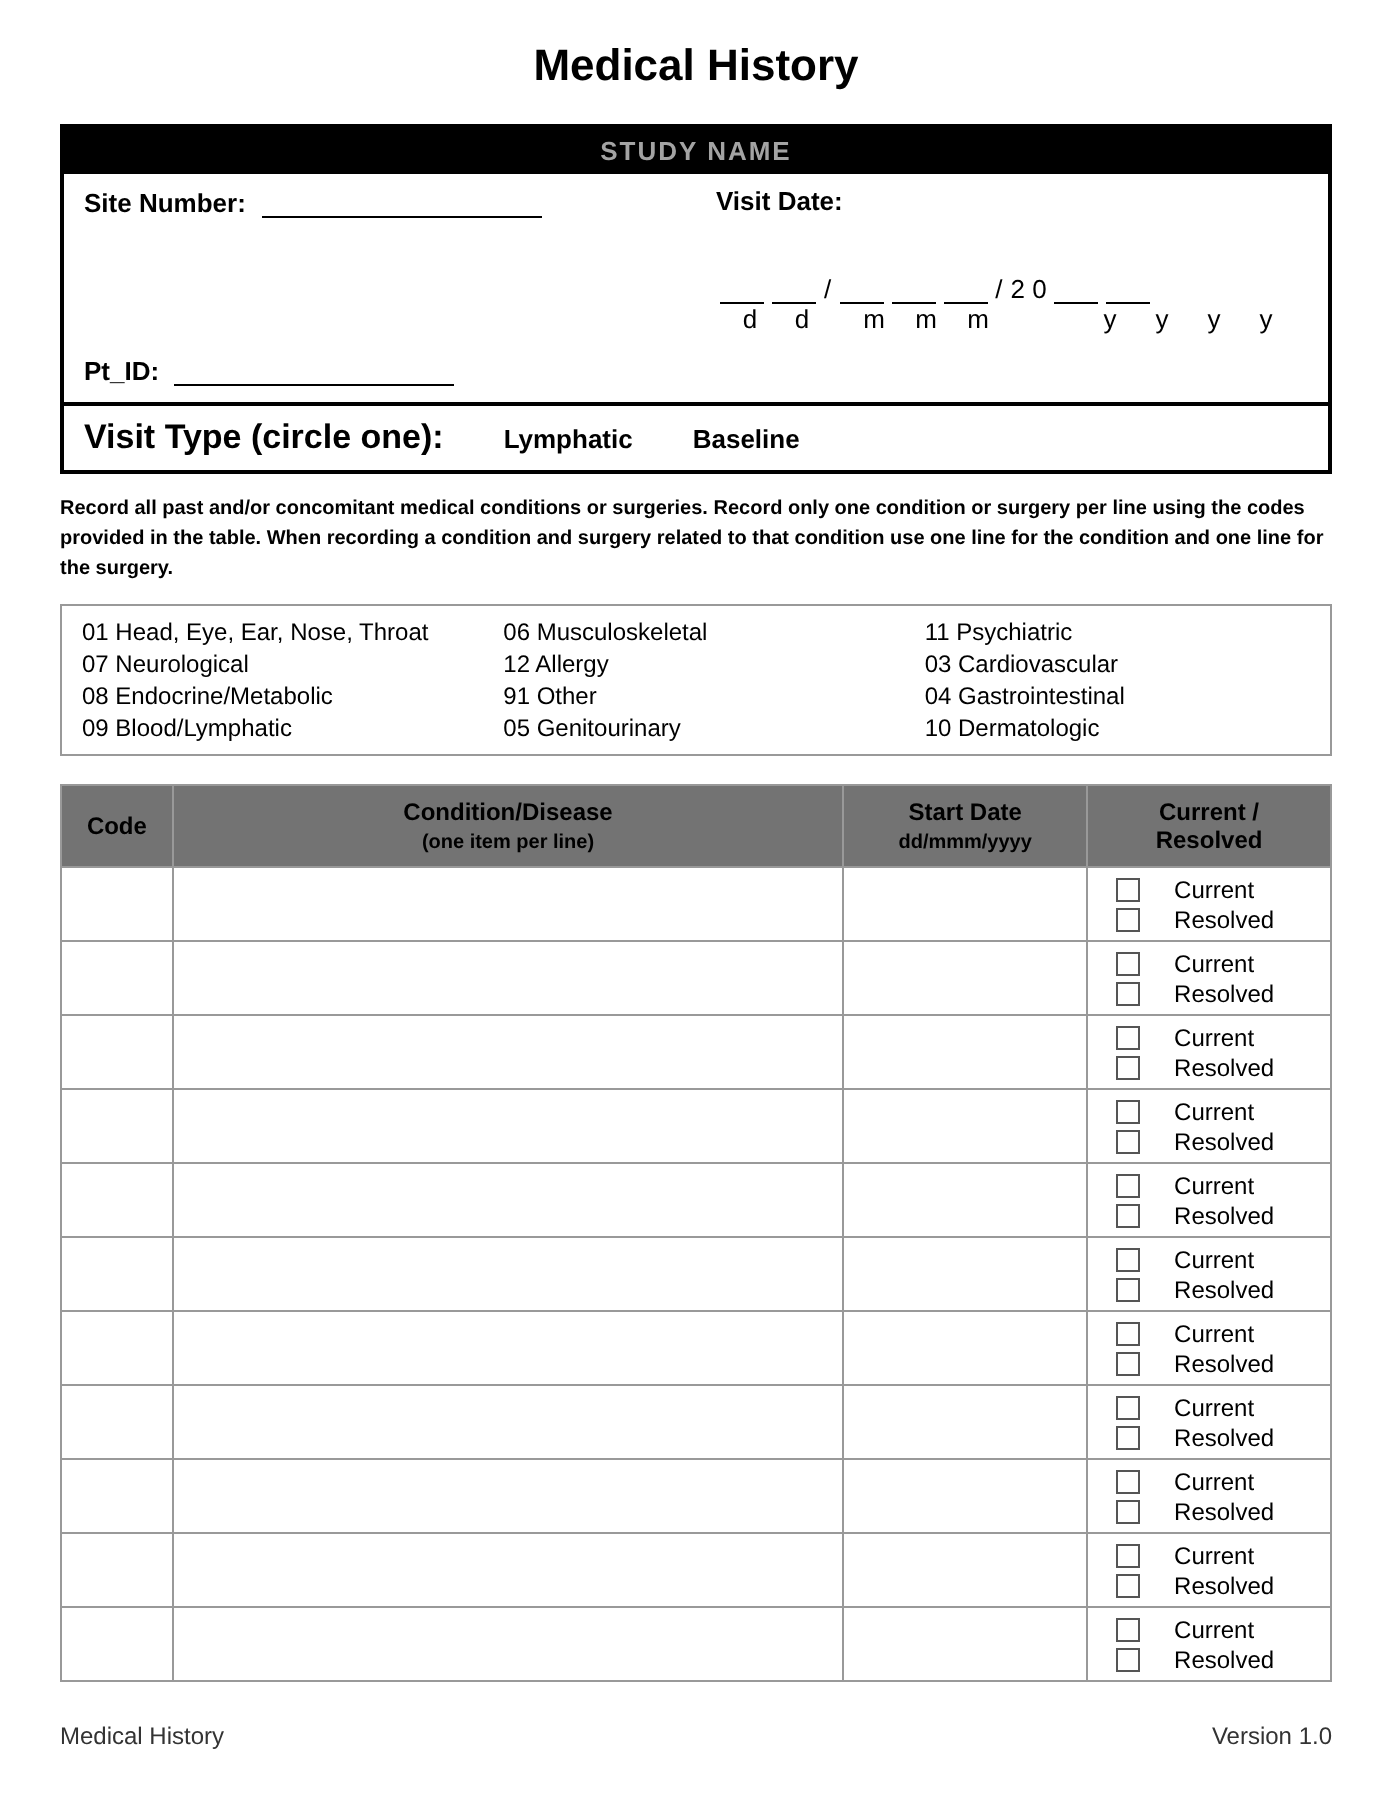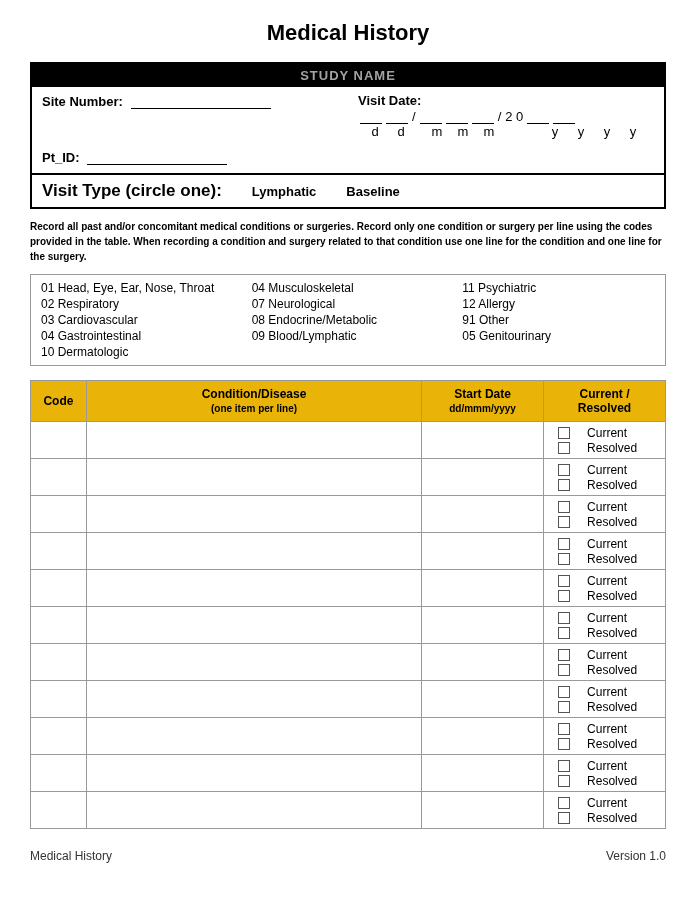--- a/index.html
+++ b/index.html
@@ -54,20 +54,21 @@
       margin-left: 4px;
       vertical-align: bottom;
     }
     .pt-id-row {
       padding: 4px 10px 8px 10px;
     }
     .visit-date-row {
       display: flex;
       align-items: center;
       flex-wrap: wrap;
+      gap: 28px;
     }
     .date-field {
       border-bottom: 1px solid #000;
       width: 22px;
       display: inline-block;
       text-align: center;
       margin: 0 2px;
     }
     .date-slash {
       margin: 0 2px;
@@ -113,21 +114,21 @@
       white-space: nowrap;
     }
     
     .main-table {
       width: 100%;
       border-collapse: collapse;
       font-size: 12px;
     }
     .main-table th {
       border: 1px solid #999;
-      background: #eab308;
+      background: #737373;
       padding: 6px 4px;
       text-align: center;
       font-weight: bold;
       vertical-align: middle;
     }
     .main-table td {
       border: 1px solid #999;
       padding: 2px 4px;
       vertical-align: middle;
       height: 37px;
@@ -238,23 +239,22 @@
     <span class="visit-option">Baseline</span>
   </div>
 </div>
 
 <div class="instructions">
   <strong>Record all past and/or concomitant medical conditions or surgeries. Record only one condition or surgery per line using the codes provided in the table. When recording a condition and surgery related to that condition use one line for the condition and one line for the surgery.</strong>
 </div>
 
 <div class="codes-box">
   <span class="code-item">01 Head, Eye, Ear, Nose, Throat</span>
-  <span class="code-item">04 Musculoskeletal</span>
+  <span class="code-item">06 Musculoskeletal</span>
   <span class="code-item">11 Psychiatric</span>
-  <span class="code-item">02 Respiratory</span>
   <span class="code-item">07 Neurological</span>
   <span class="code-item">12 Allergy</span>
   <span class="code-item">03 Cardiovascular</span>
   <span class="code-item">08 Endocrine/Metabolic</span>
   <span class="code-item">91 Other</span>
   <span class="code-item">04 Gastrointestinal</span>
   <span class="code-item">09 Blood/Lymphatic</span>
   <span class="code-item">05 Genitourinary</span>
   <span class="code-item">10 Dermatologic</span>
 </div>

